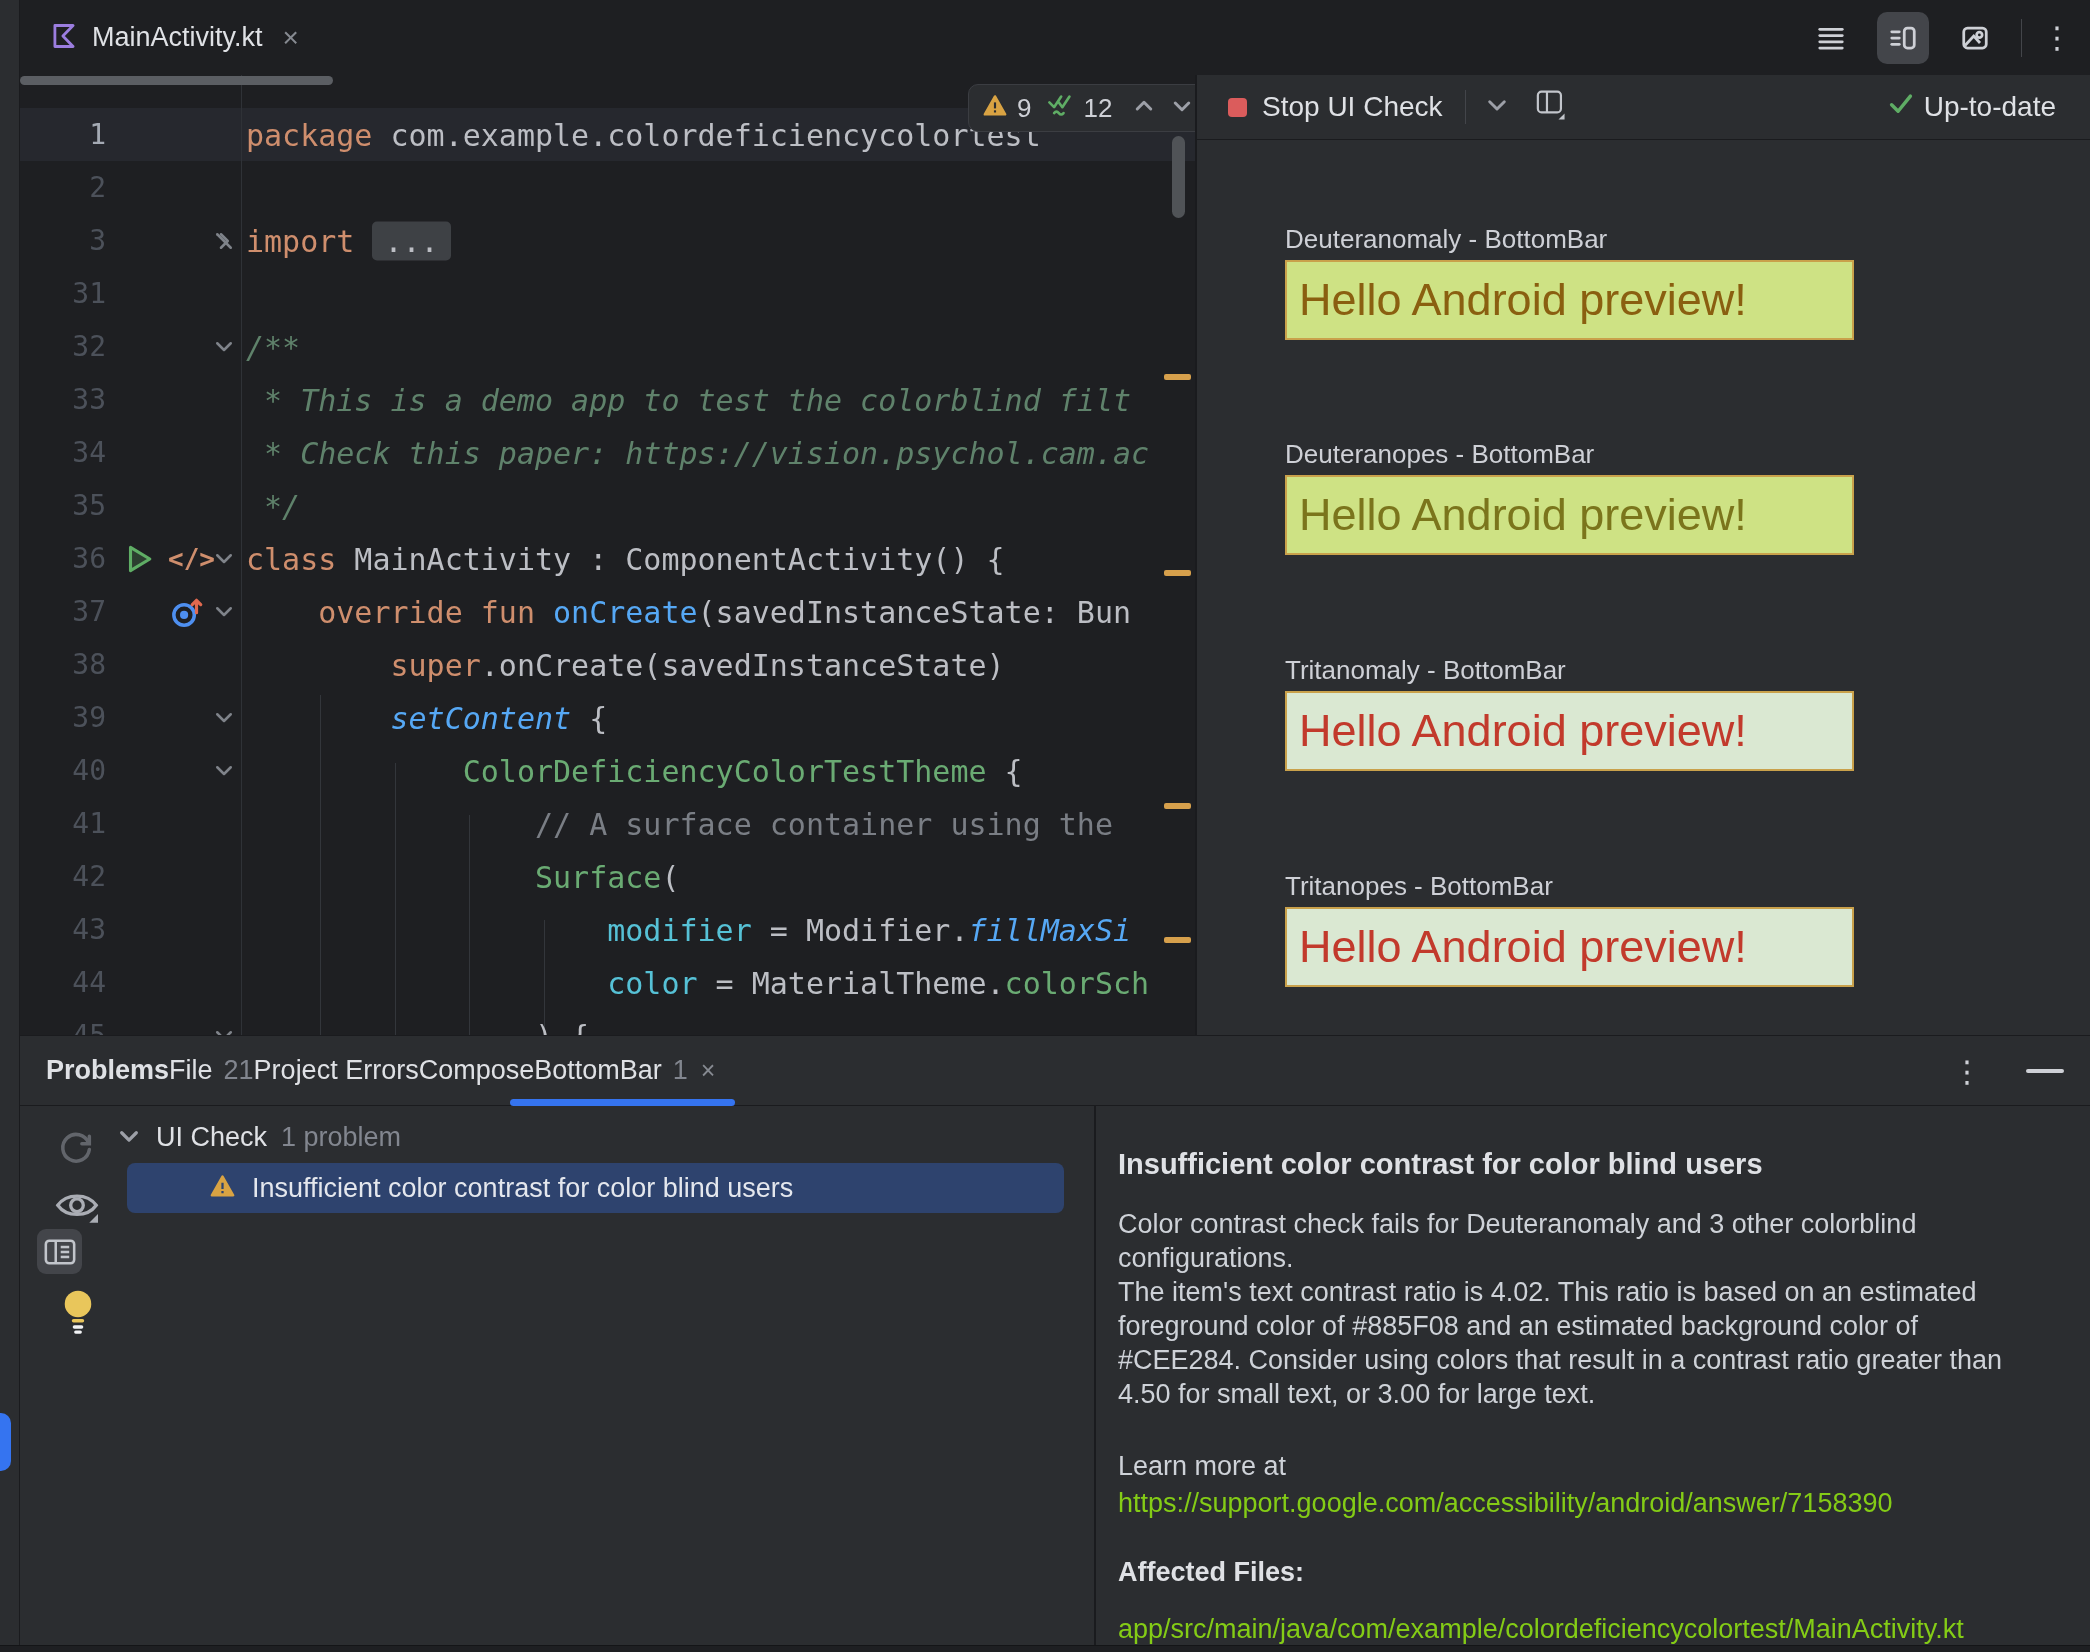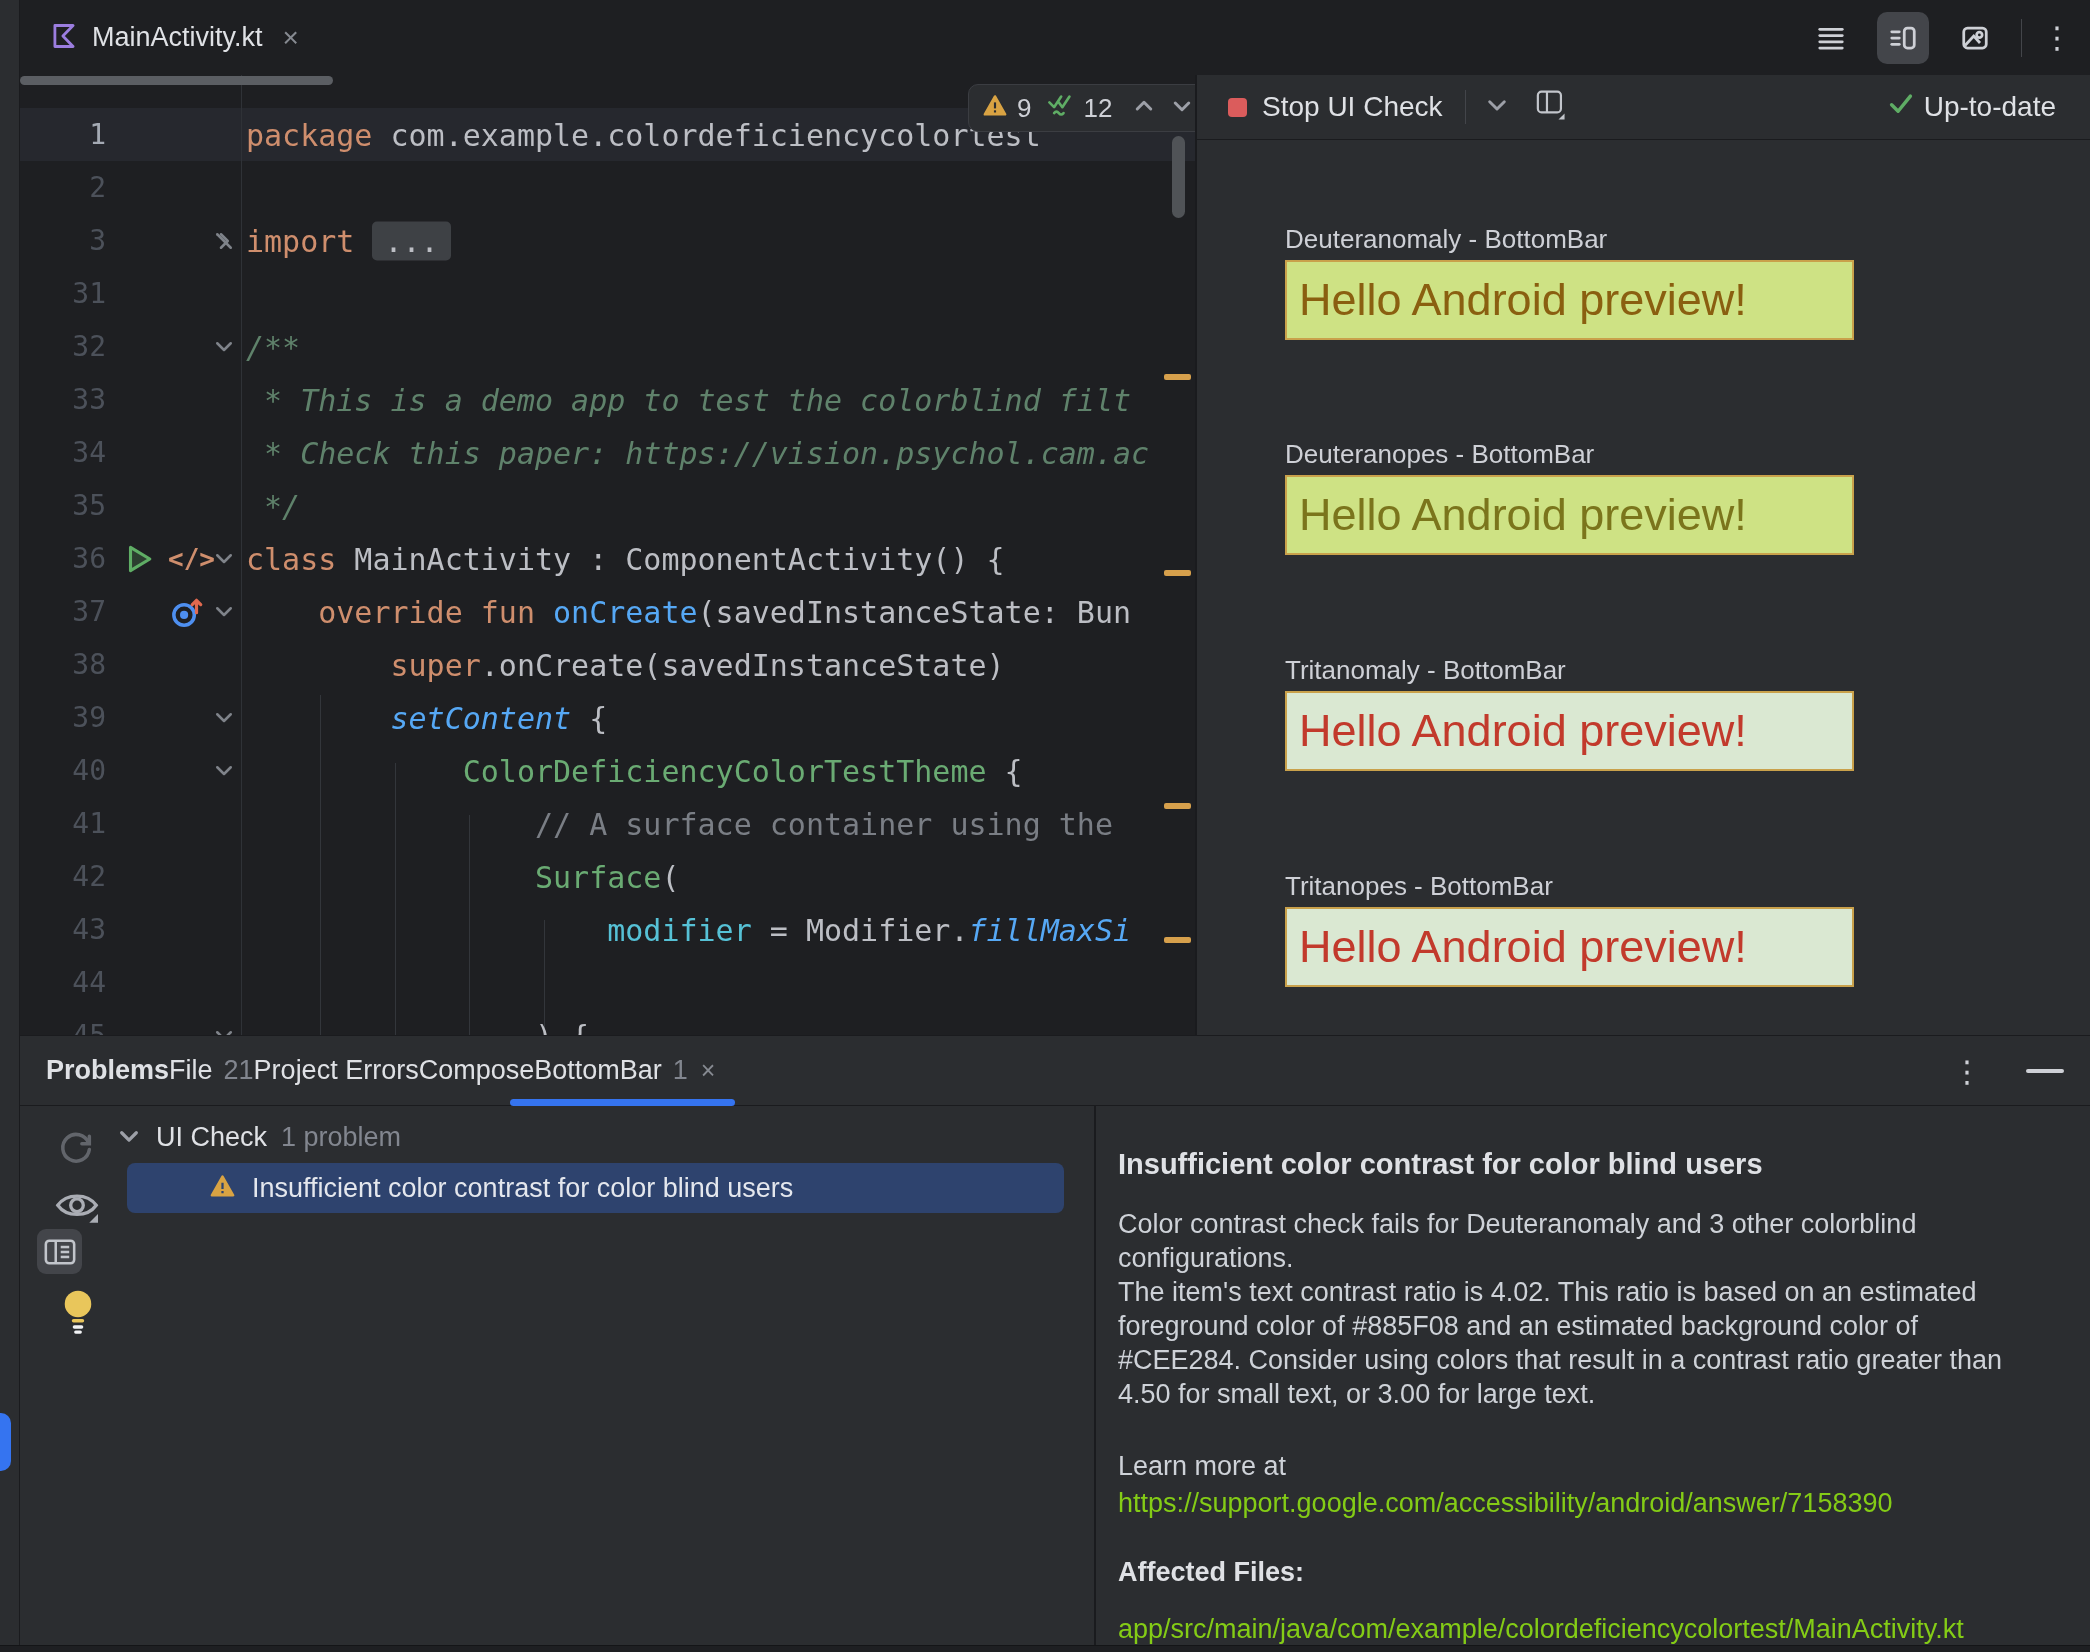--- a/index.html
+++ b/index.html
@@ -261,20 +261,21 @@
       <div class="row">
         <span class="lnum">42</span>
         <span class="ltext"><span class="tok-tx">                </span><span class="tok-call">Surface</span><span class="tok-tx">(</span></span>
       </div>
       <div class="row">
         <span class="lnum">43</span>
         <span class="ltext"><span class="tok-tx">                    </span><span class="tok-arg">modifier</span><span class="tok-tx"> = Modifier.</span><span class="tok-fni">fillMaxSi</span></span>
       </div>
       <div class="row">
         <span class="lnum">44</span>
+        <span class="ltext"><span class="tok-tx">                    </span><span class="tok-arg">color</span><span class="tok-tx"> = MaterialTheme.</span><span class="tok-call">colorSch</span></span>
       </div>
       <div class="row">
         <span class="lnum">45</span>
         <span class="gi gi-fold">
           <svg width="24" height="24" viewBox="0 0 16 16">
             <polyline points="3.5,5.5 8,10 12.5,5.5" fill="none" stroke="#7f838a" stroke-width="1.7" stroke-linecap="round" stroke-linejoin="round"></polyline>
           </svg>
         </span>
         <span class="ltext"><span class="tok-tx">                </span><span class="tok-tx">) {</span></span>
       </div>

